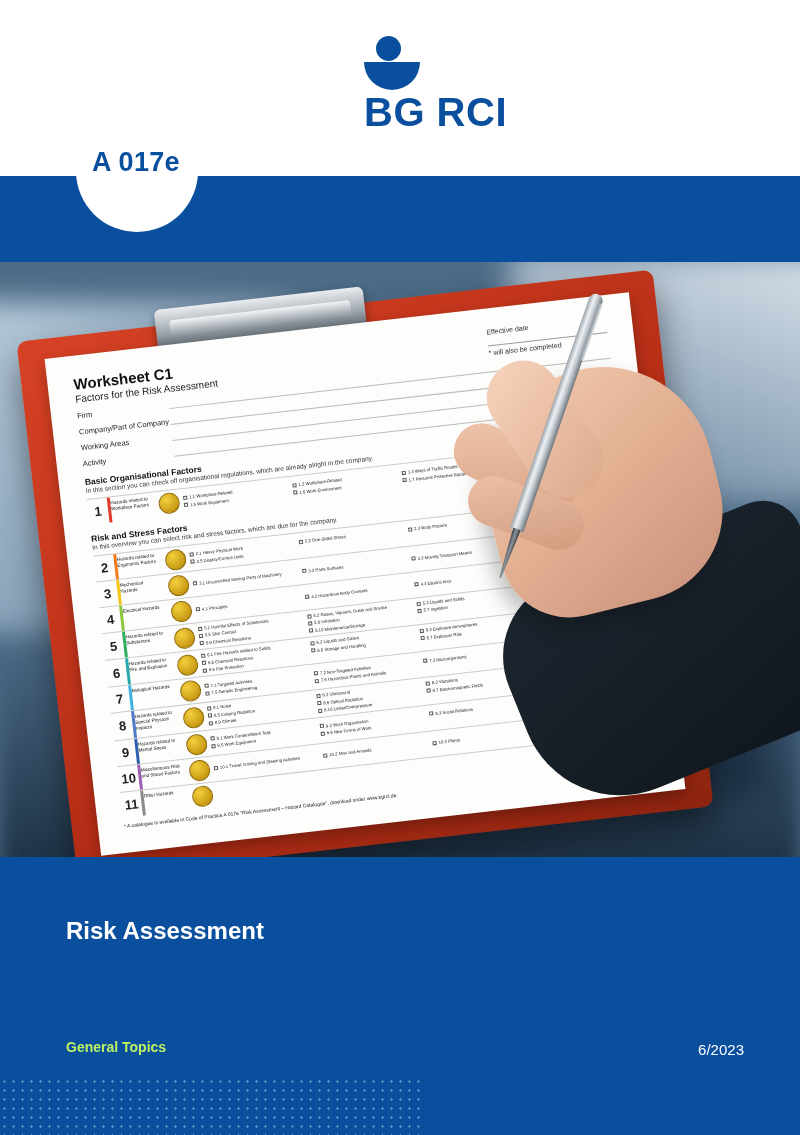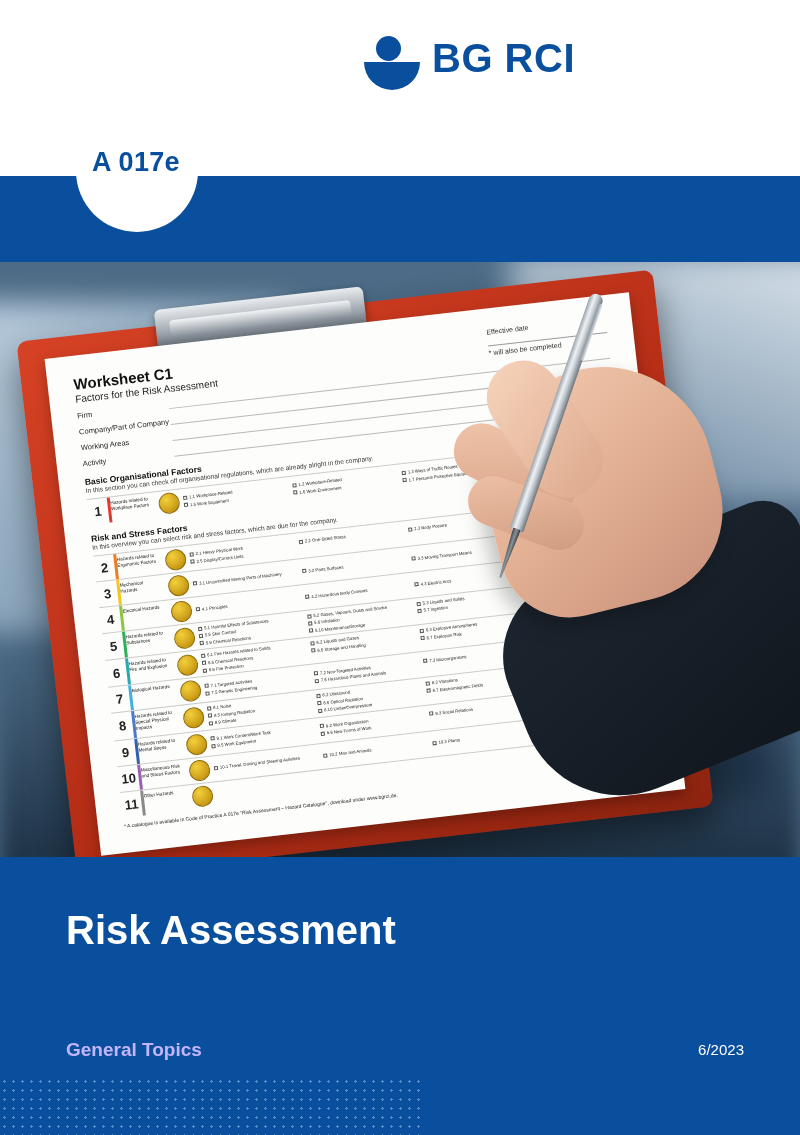--- a/index.html
+++ b/index.html
@@ -16,21 +16,21 @@
   }
 
   
   .header {
     position: absolute; top: 0; left: 0;
     width: 800px; height: 176px;
     background: #ffffff;
   }
   .logo-block {
     position: absolute; left: 364px; top: 36px;
-    display: flex; align-items: flex-start;
+    display: flex; align-items: flex-start; flex-direction: column;
   }
   .logo-mark {
     width: 58px; height: 54px;
     position: relative;
     margin-right: 10px;
   }
   .logo-mark .dot {
     position: absolute; left: 12px; top: 0;
     width: 25px; height: 25px; border-radius: 50%;
     background: #0a4f9e;
@@ -268,25 +268,25 @@
   }
 
   
   .bottom {
     position: absolute; top: 857px; left: 0;
     width: 800px; height: 278px;
     background: #0a4f9e;
   }
   .title-main {
     position: absolute; left: 66px; top: 55px;
-    font-size: 40px; font-weight: bold; color: #ffffff; line-height: 37px;
+    font-size: 24px; font-weight: bold; color: #ffffff; line-height: 37px;
   }
   .subject {
     position: absolute; left: 66px; top: 182px;
-    font-size: 19px; color: #c4b5fd; font-weight: bold;
+    font-size: 14px; color: #bef264; font-weight: bold;
   }
   .issue {
     position: absolute; right: 56px; top: 184px;
     font-size: 15px; color: #ffffff;
   }
   .dots {
     position: absolute; left: 0; top: 220px;
     width: 420px; height: 58px;
     background-image: radial-gradient(#5d90c6 1.1px, transparent 1.2px);
     background-size: 9px 9px;

